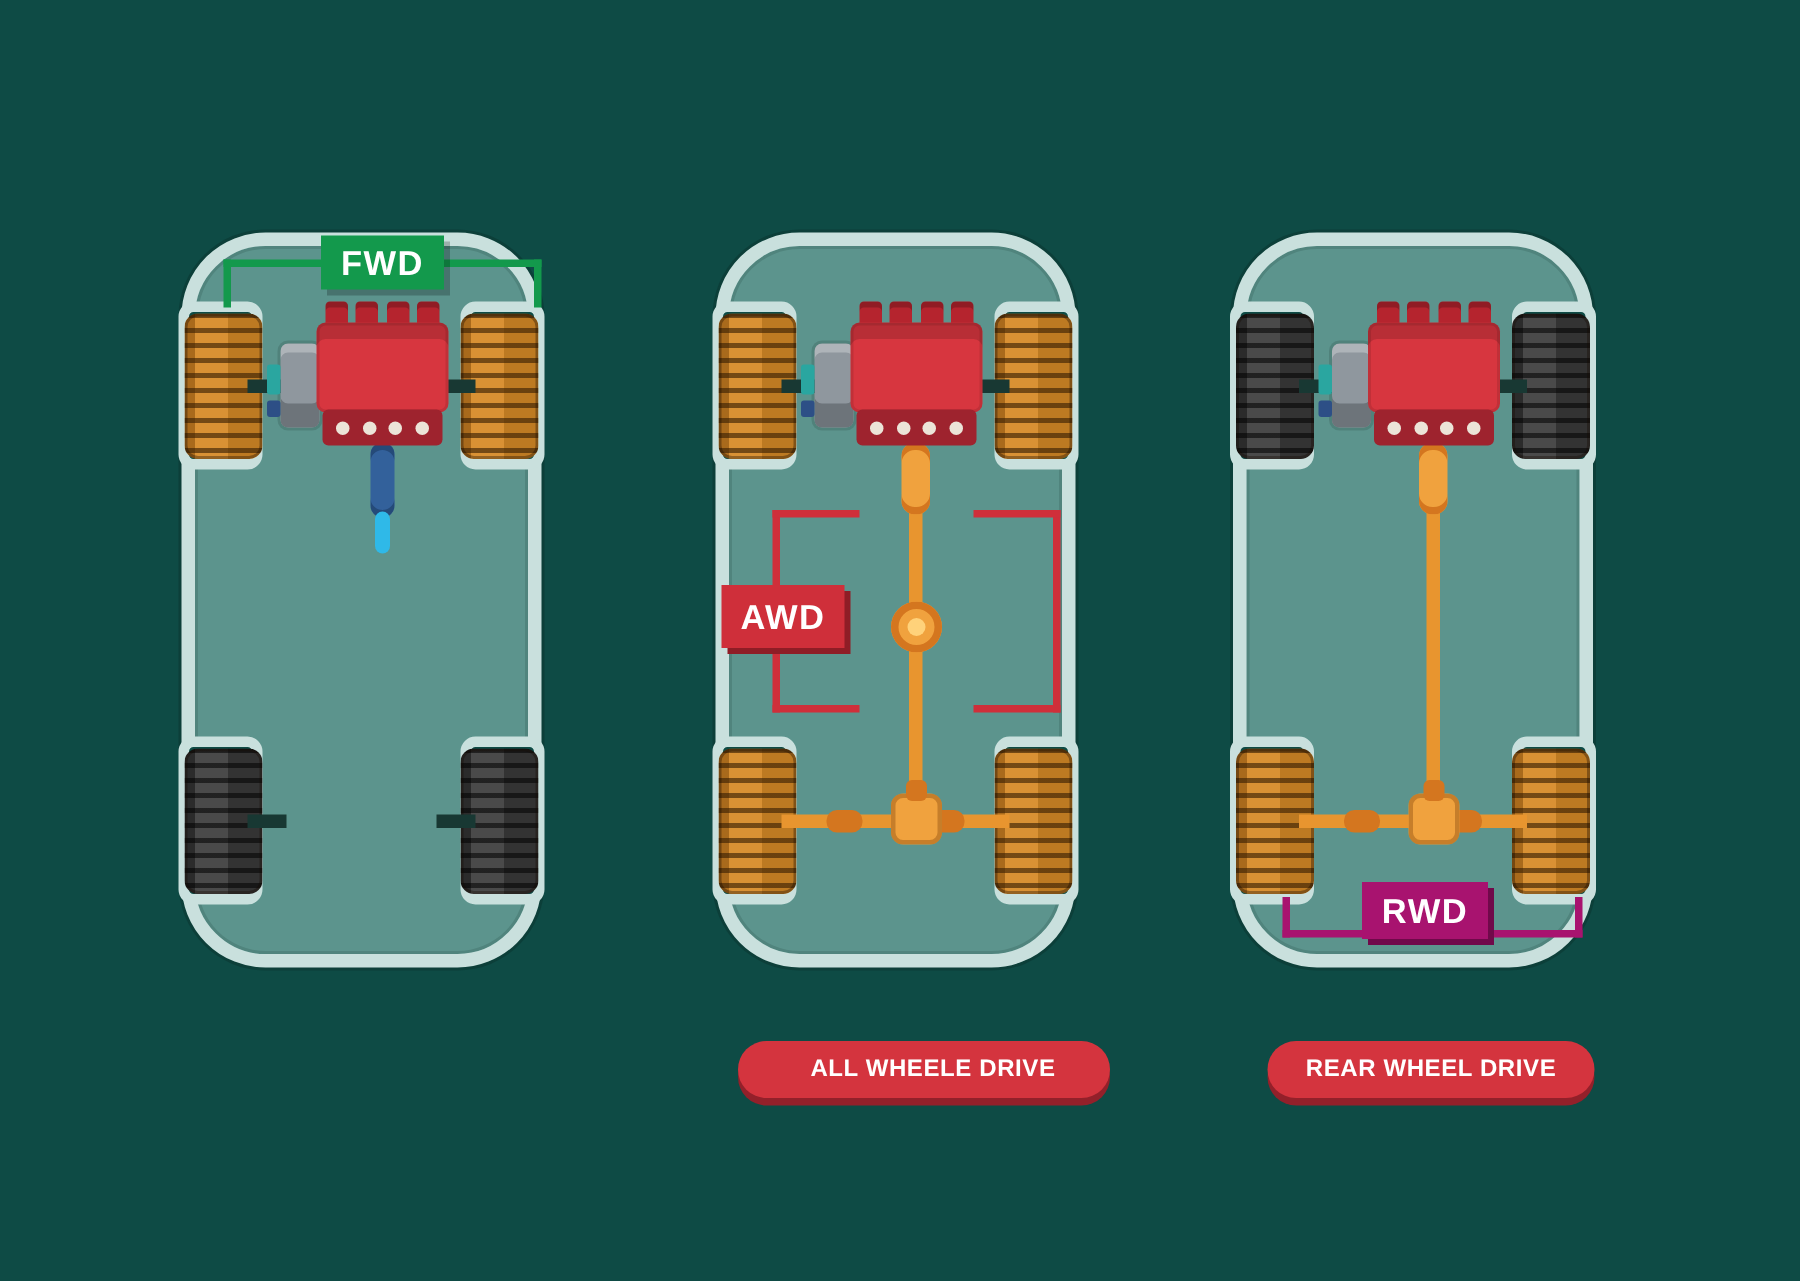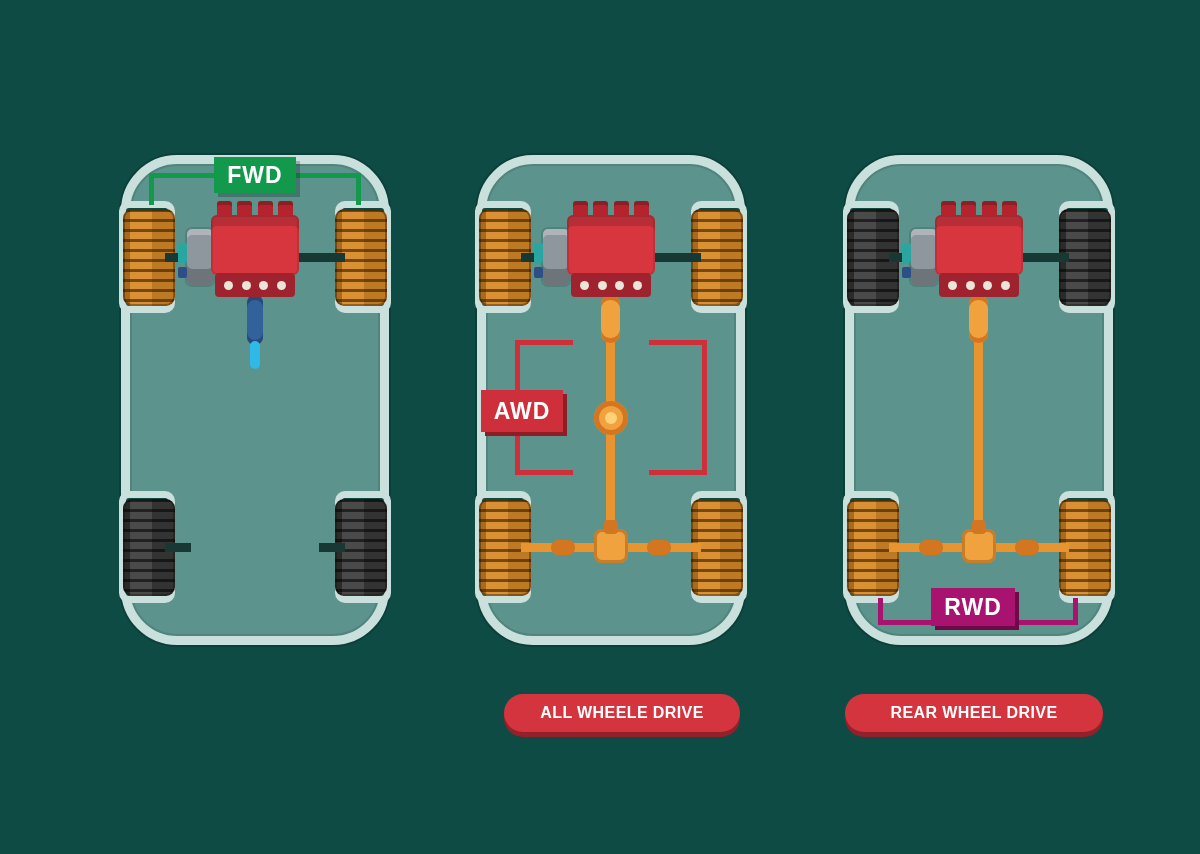--- a/index.html
+++ b/index.html
@@ -17,22 +17,22 @@
     --purple:#a8136f;
     --pill:#d4343e;
     --pill-shadow:#93202a;
   }
   html,body{margin:0;padding:0;}
   .canvas{
     position:relative;width:1200px;height:854px;background:var(--bg);
     font-family:"Liberation Sans",sans-serif;overflow:hidden;
   }
   
-  .car{position:absolute;width:268px;height:490px;top:155px;}
-  .car--1{left:121px;} .car--2{left:477px;} .car--3{left:822px;margin-left:23px;}
+  .car{position:absolute;width:240px;height:490px;top:155px;}
+  .car--1{left:121px;} .car--2{left:477px;} .car--3{left:822px;}
   .chassis{
     position:absolute;inset:0;box-sizing:border-box;
     background:var(--chassis-fill);
     border:9px solid var(--chassis-border);
     border-radius:56px;
     box-shadow:0 0 0 2px rgba(7,34,30,.28), inset 0 0 0 2px rgba(7,34,30,.14);
   }
   
   .well{
     position:absolute;width:56px;height:112px;box-sizing:border-box;
@@ -107,22 +107,22 @@
   .bk--red{background:var(--red);}
   .bk--purple{background:var(--purple);}
   
   .caption{
     position:absolute;top:694px;height:38px;border-radius:19px;background:var(--pill);
     box-shadow:0 5px 0 var(--pill-shadow);
     color:#fff;font-weight:700;font-size:16px;letter-spacing:.4px;
     display:flex;align-items:center;justify-content:center;
   }
   .caption--1{left:140px;width:226px;}
-  .caption--2{left:504px;width:236px;}
-  .caption--3{left:845px;width:258px;}
+  .caption--2{left:492px;width:236px;padding-left:12px;}
+  .caption--3{left:845px;width:218px;}
 </style>
 </head>
 <body>
 
 <div class="canvas">
 
   <div class="car car--1">
     <div class="chassis"></div>
     <div class="well well--fl"></div>
     <div class="well well--fr"></div>

